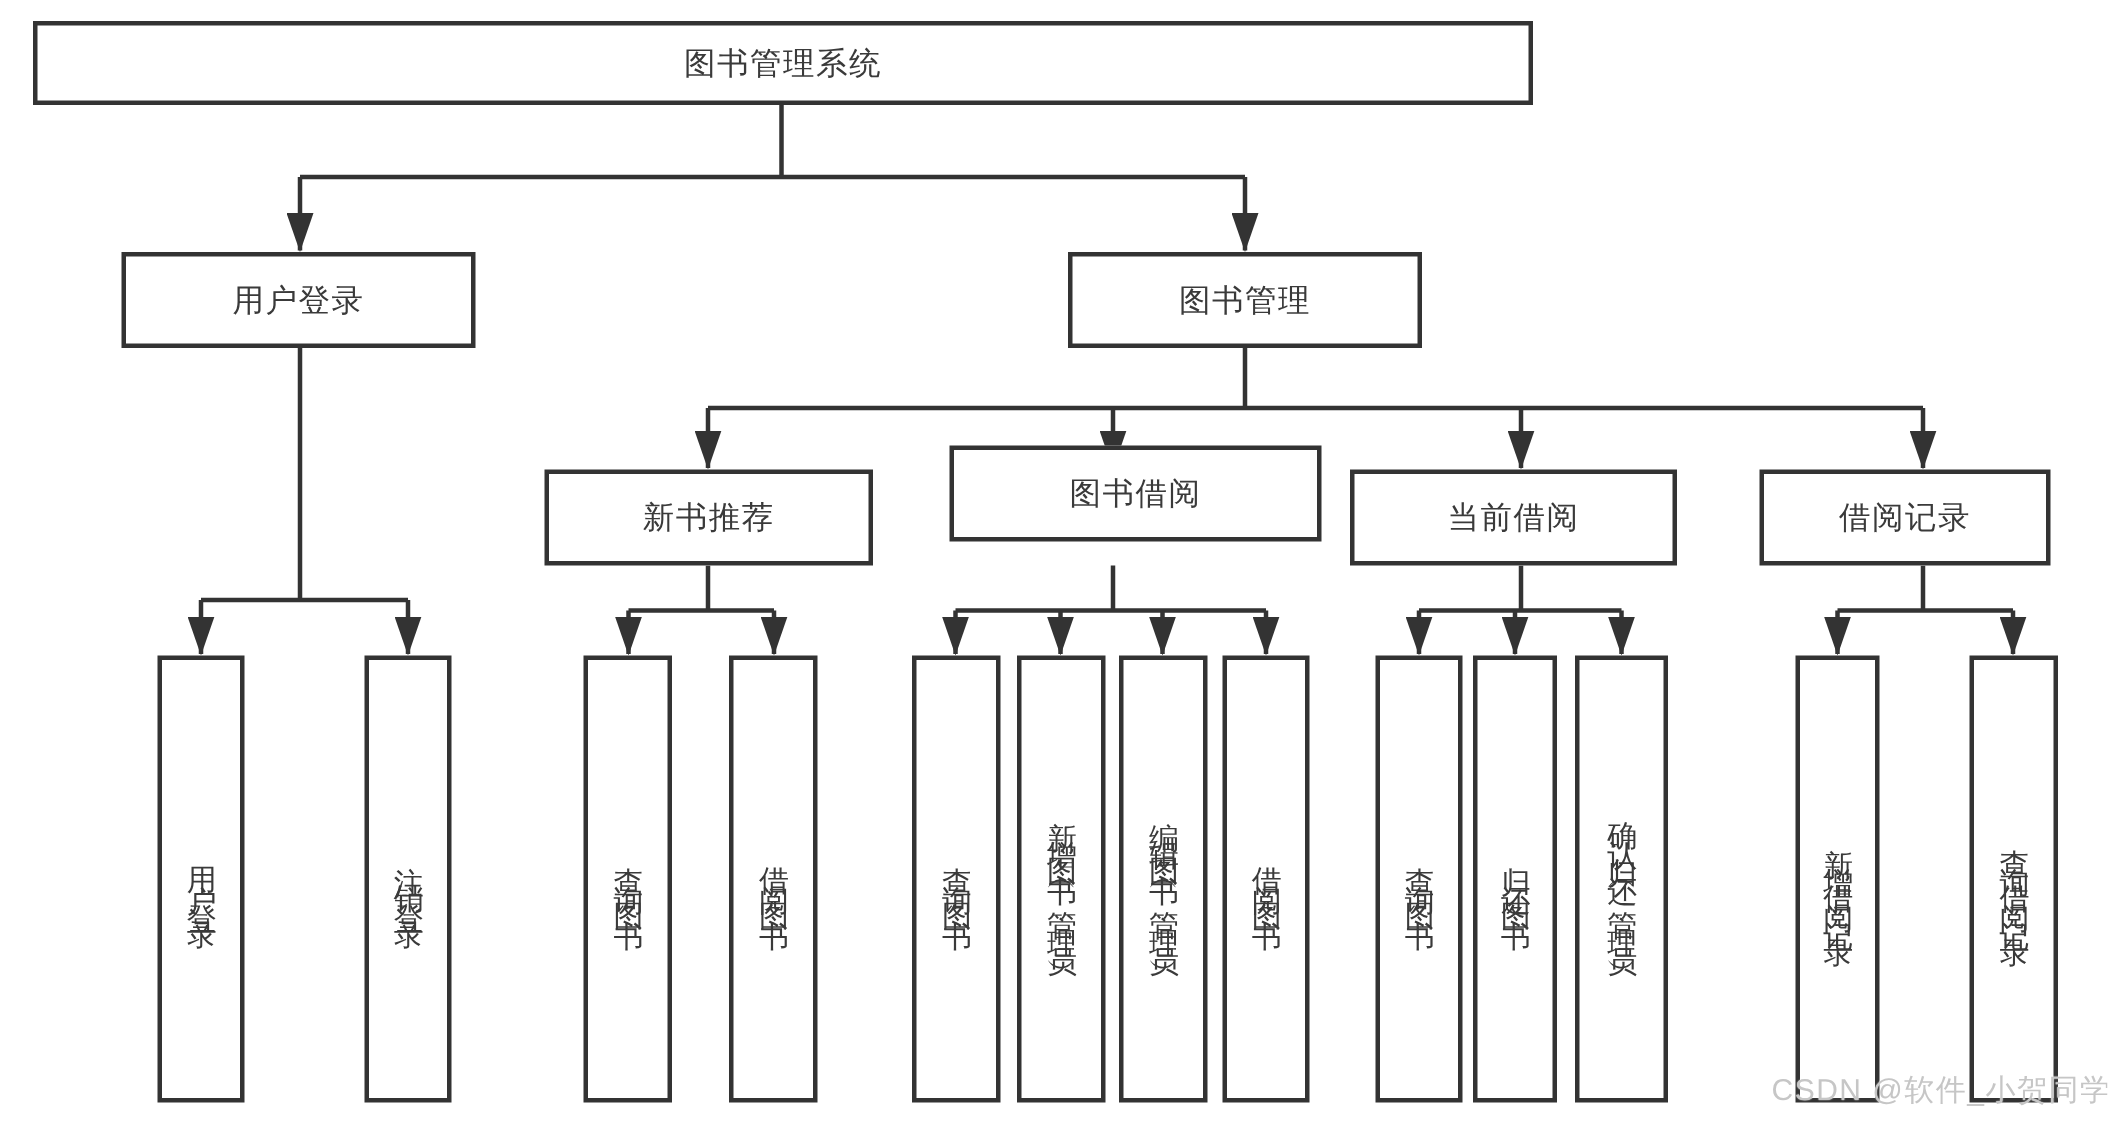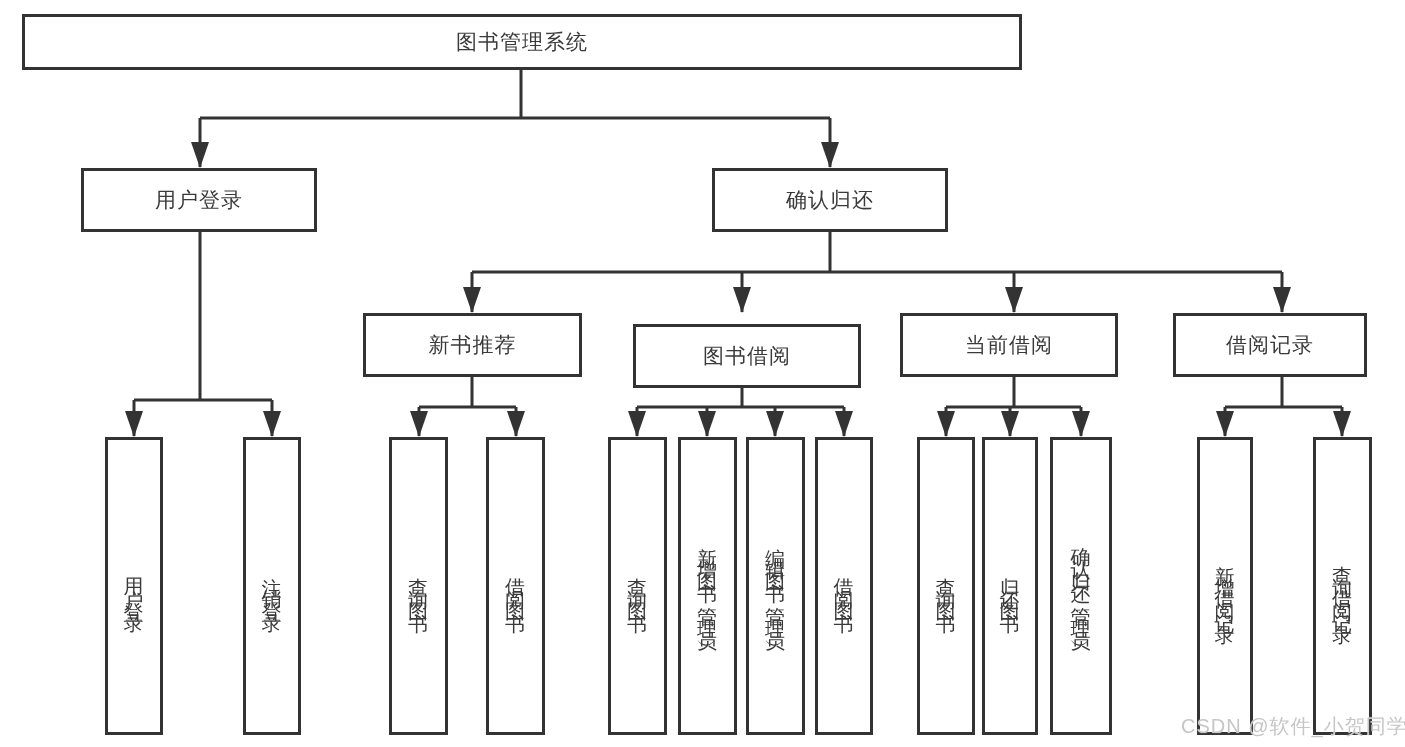--- a/index.html
+++ b/index.html
@@ -90,24 +90,24 @@
     <line x1="1010" y1="407" x2="1010" y2="436" stroke="#333333" stroke-width="3" marker-end="url(#arrow)"></line>
     <line x1="1081" y1="407" x2="1081" y2="436" stroke="#333333" stroke-width="3" marker-end="url(#arrow)"></line>
 
     <line x1="1225" y1="407" x2="1225" y2="436" stroke="#333333" stroke-width="3" marker-end="url(#arrow)"></line>
     <line x1="1342" y1="407" x2="1342" y2="436" stroke="#333333" stroke-width="3" marker-end="url(#arrow)"></line>
   </svg>
 
   <div class="box h" style="left:22px;top:14px;width:1000px;height:56px">图书管理系统</div>
 
   <div class="box h" style="left:81px;top:168px;width:236px;height:64px">用户登录</div>
-  <div class="box h" style="left:712px;top:168px;width:236px;height:64px">确认归还</div>
+  <div class="box h" style="left:712px;top:168px;width:236px;height:64px">图书管理</div>
 
   <div class="box h" style="left:363px;top:313px;width:219px;height:64px">新书推荐</div>
-  <div class="box h" style="left:633px;top:324px;width:228px;height:64px">图书借阅</div>
+  <div class="box h" style="left:633px;top:297px;width:248px;height:64px">图书借阅</div>
   <div class="box h" style="left:900px;top:313px;width:218px;height:64px">当前借阅</div>
   <div class="box h" style="left:1173px;top:313px;width:194px;height:64px">借阅记录</div>
 
   <div class="box v" style="left:105px;top:437px;width:58px;height:298px">用户登录</div>
   <div class="box v" style="left:243px;top:437px;width:58px;height:298px">注销登录</div>
 
   <div class="box v" style="left:389px;top:437px;width:59px;height:298px">查询图书</div>
   <div class="box v" style="left:486px;top:437px;width:59px;height:298px">借阅图书</div>
 
   <div class="box v" style="left:608px;top:437px;width:59px;height:298px">查询图书</div>

